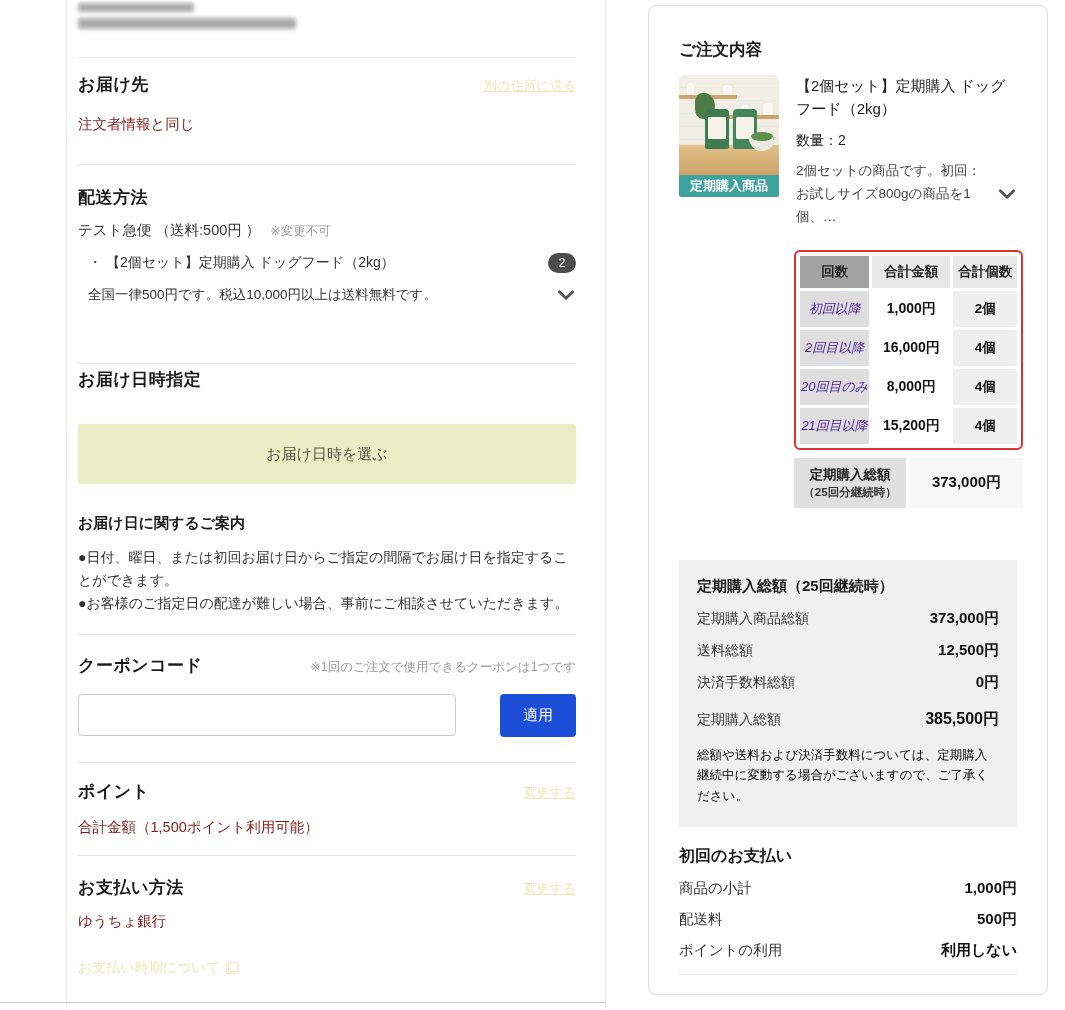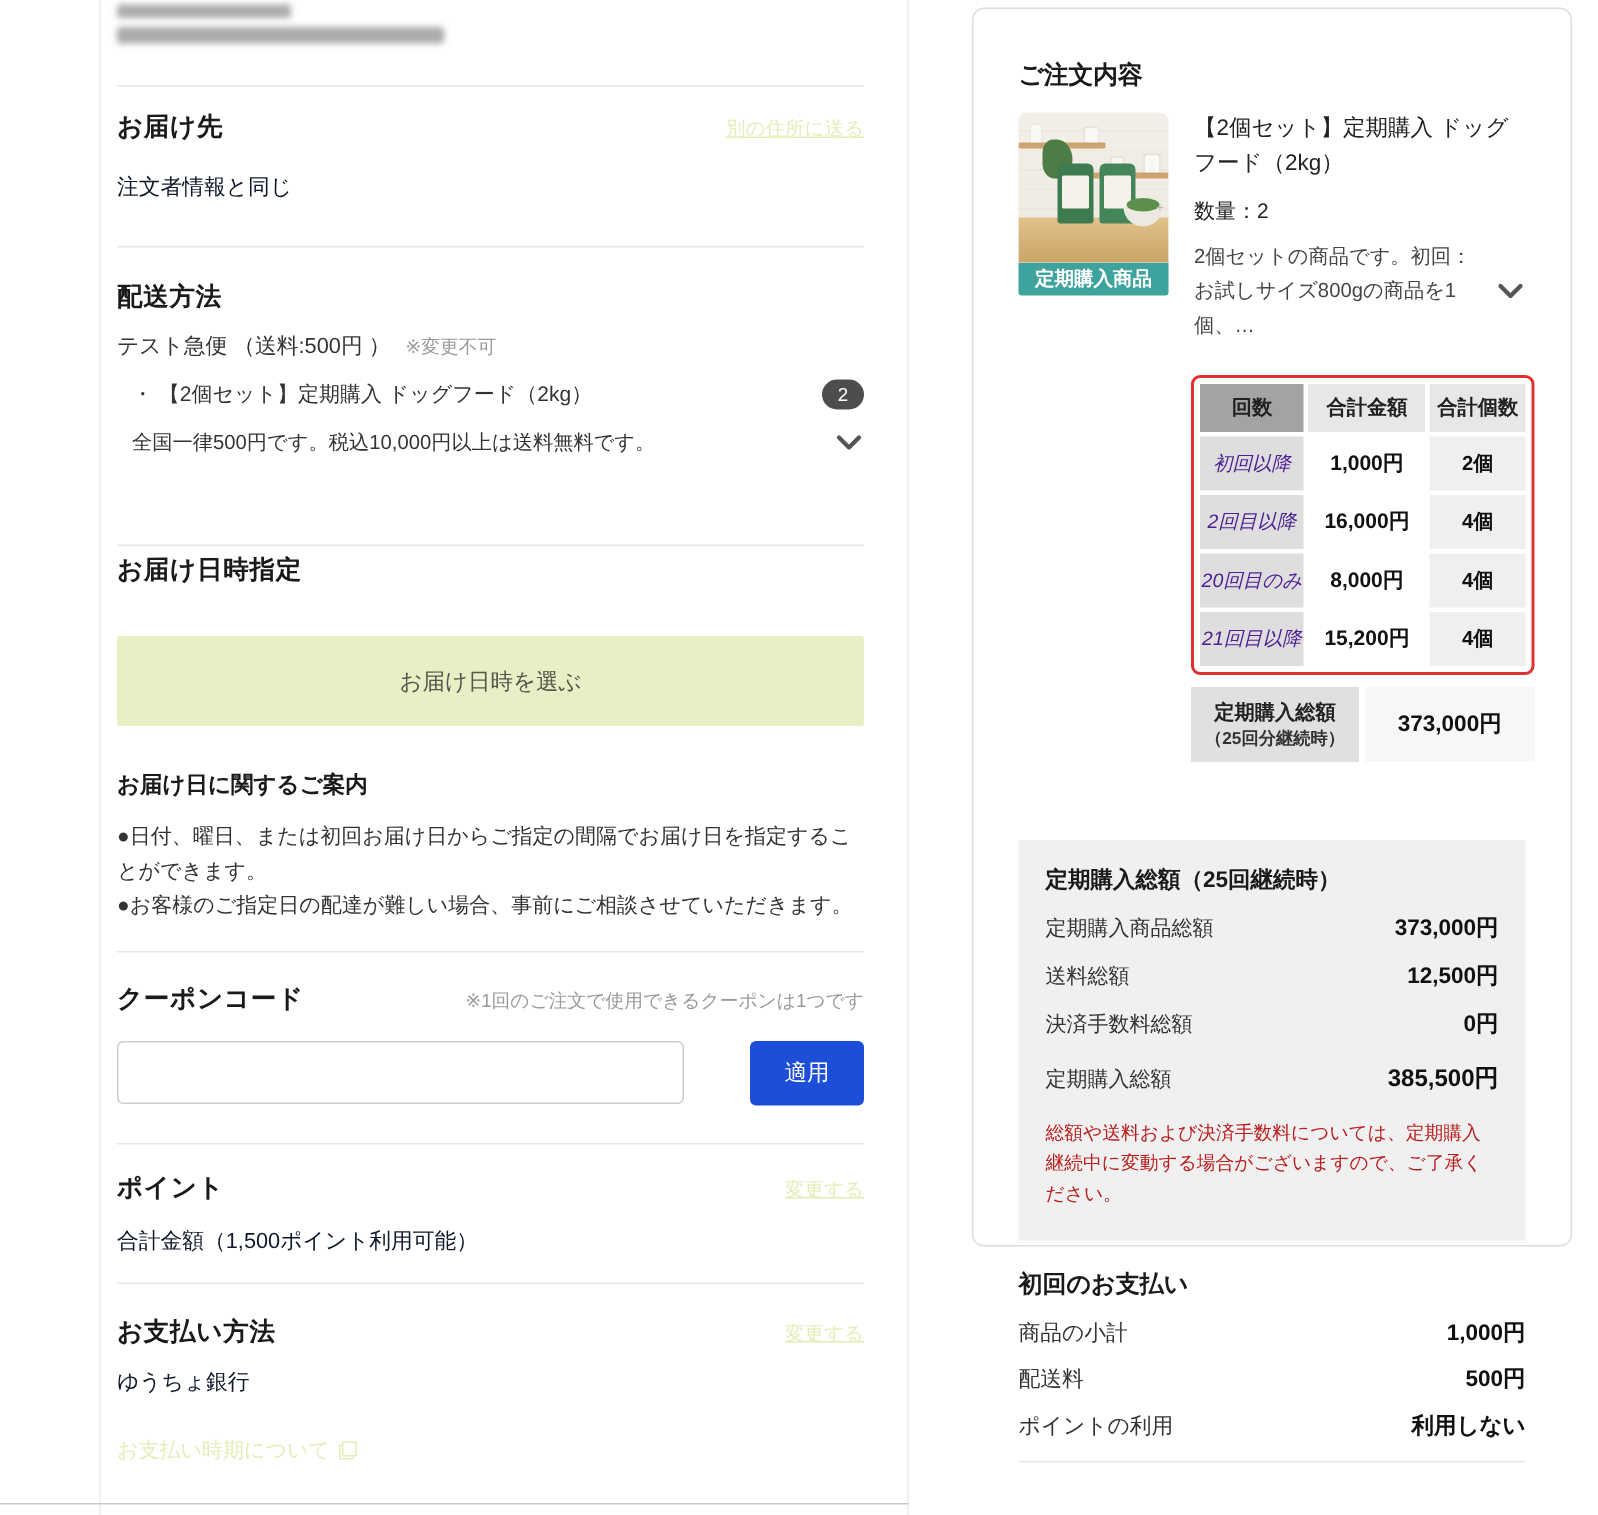--- a/index.html
+++ b/index.html
@@ -17,21 +17,21 @@
   .bottomline { position:absolute; left:0; top:1002px; width:606px; height:1px; background:#c9c9c9; }
 
   .left-col { position:absolute; left:78px; top:0; width:498px; }
   .abs { position:absolute; left:0; width:498px; }
   .hr { height:1px; background:#e7e7e7; }
 
   .redacted { background:#8f8f8f; border-radius:2px; filter:blur(2px); opacity:.75; }
 
   h2.sec { font-size:17px; font-weight:bold; color:#1a1a1a; letter-spacing:.5px; }
   .sec-head { display:flex; justify-content:space-between; align-items:baseline; }
-  .plain { font-size:14.5px; color:#0f172a; }
+  .plain { font-size:14.5px; color:#7f1d1d; }
   .pale-link { color:#e7ecb8; font-size:13px; text-decoration:underline; cursor:pointer; }
   .gray-note { color:#9a9a9a; font-size:12.5px; }
 
   .ship-line { font-size:14.5px; color:#333; }
   .ship-sub { display:flex; justify-content:space-between; align-items:center; padding-left:10px; }
   .qty-badge { background:#4d4d4d; color:#fff; font-size:12.5px; min-width:28px; height:20px;
     border-radius:10px; display:flex; align-items:center; justify-content:center; }
   .fee-note { font-size:13.5px; color:#333; }
   .chev { width:20px; height:20px; cursor:pointer; flex:0 0 auto; }
 
@@ -44,21 +44,21 @@
   .coupon-input { flex:1; height:42px; border:1px solid #ccc; border-radius:4px; font-size:14px; padding:0 10px; font-family:inherit; }
   .apply-btn { width:76px; height:43px; background:#1d4ed8; color:#fff; border:none; border-radius:4px;
     font-size:15px; cursor:pointer; font-family:inherit; }
 
   .ext-link { color:#e7ecb8; font-size:14px; cursor:pointer; display:inline-flex; align-items:center; gap:6px; }
   .ext-icon { position:relative; width:12px; height:12px; display:inline-block; }
   .ext-icon::before { content:""; position:absolute; left:0; bottom:0; width:8px; height:8px; border:1.5px solid #e7ecb8; }
   .ext-icon::after  { content:""; position:absolute; right:0; top:0;  width:8px; height:8px; border:1.5px solid #e7ecb8; background:#fff; }
 
   
-  .panel { position:absolute; left:648px; top:5px; width:400px; height:826px; background:#fff;
+  .panel { position:absolute; left:648px; top:5px; width:400px; height:990px; background:#fff;
     border:1px solid #ddd; border-radius:8px; padding:33px 30px 0 30px; }
   .panel h2 { font-size:16.5px; font-weight:bold; color:#1a1a1a; }
 
   .product-row { display:flex; gap:17px; margin-top:14px; }
   .pimg-col { flex:0 0 100px; }
   .pimg { position:relative; width:100px; height:100px; border-radius:6px 6px 0 0; overflow:hidden;
     background:linear-gradient(#f1eee6, #eae5da); }
   .brick { position:absolute; inset:0;
     background:repeating-linear-gradient(#f3f0e9 0 12px, #e9e5db 12px 13px); opacity:.5; }
   .shelf { position:absolute; height:4px; background:#cda46f; border-radius:1px; }
@@ -98,21 +98,21 @@
   .subtotal-row .lab .t2 { font-size:11.5px; color:#333; margin-top:1px;font-weight:bold; }
   .subtotal-row .val { flex:1; background:#f7f7f7; display:flex; align-items:center; justify-content:center;
     font-size:15px; font-weight:bold; color:#111; }
 
   .graybox { margin-top:52px; background:#f0f0f0; padding:17px 18px 20px 18px; }
   .graybox h3 { font-size:15px; font-weight:bold; color:#1a1a1a; }
   .srow { display:flex; justify-content:space-between; align-items:baseline; margin-top:13px; }
   .srow .l { font-size:14px; color:#333; }
   .srow .v { font-size:15px; font-weight:bold; color:#111; }
   .srow.total .v { font-size:16px; }
-  .graybox .note { margin-top:15px; font-size:12.5px; color:#b91c1c; line-height:1.65; }
+  .graybox .note { margin-top:15px; font-size:12.5px; color:#000000; line-height:1.65; }
 
   .fp { margin-top:19px; }
   .fp h3 { font-size:16px; font-weight:bold; color:#1a1a1a; }
   .fp .srow { margin-top:12px; }
   .fp .srow .l { font-size:14.5px; }
   .tax-note { text-align:right; font-size:12.5px; color:#8a8a8a; margin-top:12px; }
   .fp-div { height:1px; background:#e8e8e8; margin-top:14px; }
 </style>
 </head>
 <body>

